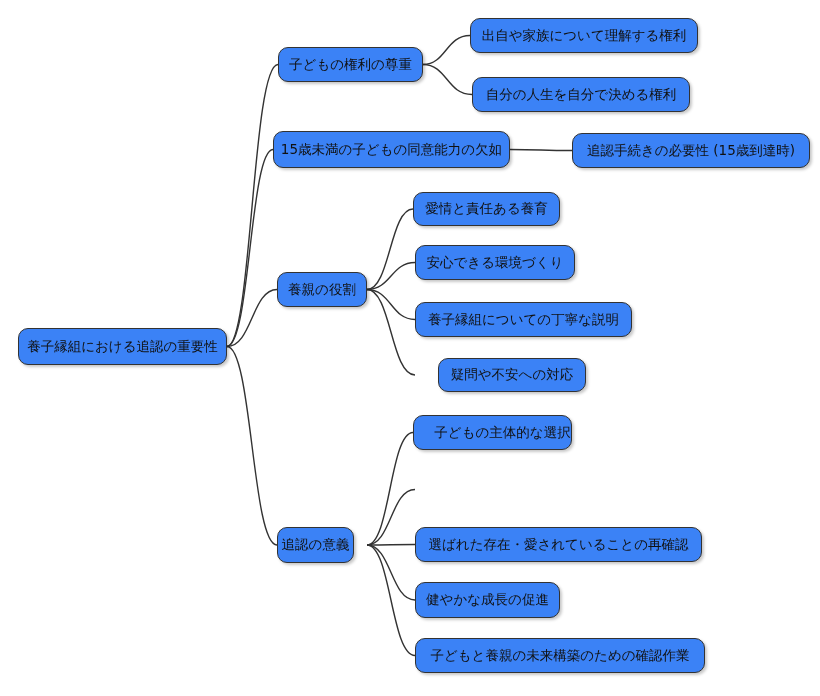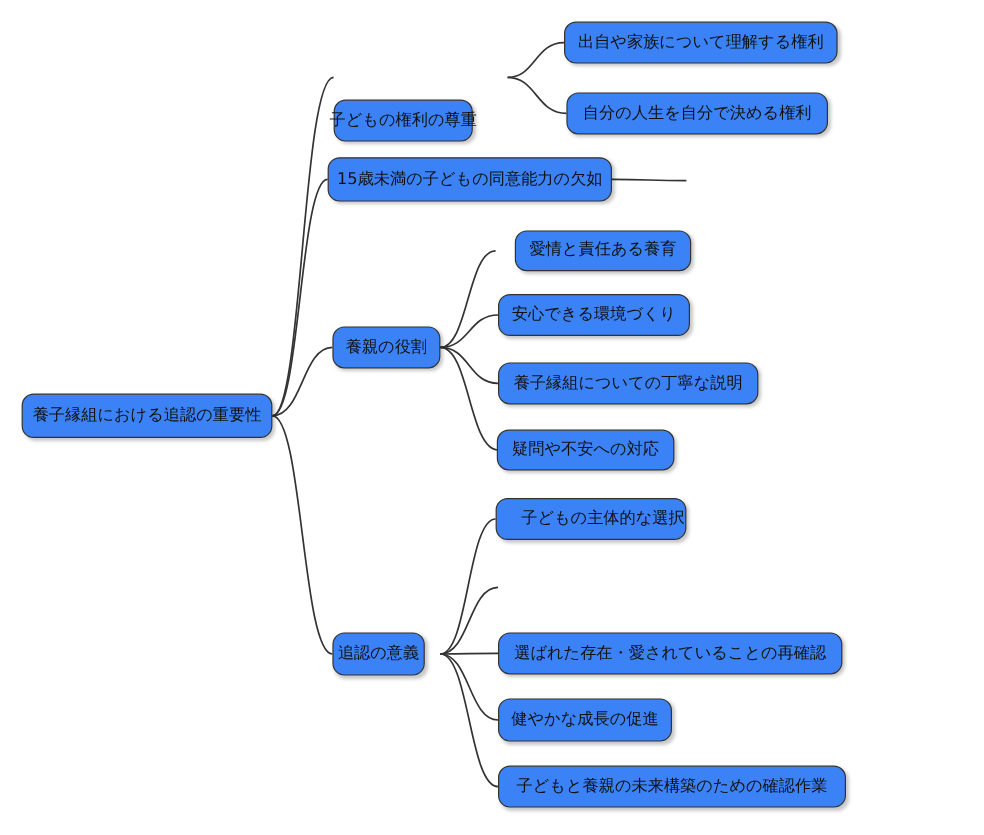--- a/index.html
+++ b/index.html
@@ -62,32 +62,33 @@
 
     <path d="M367,545 C390,545 390,432.5 413,432.5"></path>
     <path d="M367,545 C391,545 391,489.5 415,489.5"></path>
     <path d="M367,545 C391,545 391,544.5 415,544.5"></path>
     <path d="M367,545 C391,545 391,600 415,600"></path>
     <path d="M367,545 C391,545 391,655.5 415,655.5"></path>
   </svg>
 
   <div class="node" style="left:18px; top:328px; width:209px; height:37px;">養子縁組における追認の重要性</div>
 
-  <div class="node" style="left:278px; top:47px; width:116px; height:35px;margin-top:36px;">子どもの権利の尊重</div>
+  <div class="node" style="left:278px; top:47px; width:145px; height:35px;">子どもの権利の尊重</div>
   <div class="node" style="left:273px; top:131px; width:237px; height:37px;">15歳未満の子どもの同意能力の欠如</div>
   <div class="node" style="left:277px; top:272px; width:90px; height:35px;">養親の役割</div>
   <div class="node" style="left:277px; top:527px; width:77px; height:36px;">追認の意義</div>
 
   <div class="node" style="left:470px; top:18px; width:228px; height:35px;">出自や家族について理解する権利</div>
   <div class="node" style="left:472px; top:77px; width:218px; height:35px;text-align:right;">自分の人生を自分で決める権利</div>
 
+  <div class="node" style="left:572px; top:133px; width:238px; height:35px;">追認手続きの必要性 (15歳到達時)</div>
 
-  <div class="node" style="left:413px; top:192px; width:147px; height:34px;margin-left:16px;">愛情と責任ある養育</div>
+  <div class="node" style="left:413px; top:192px; width:147px; height:34px;">愛情と責任ある養育</div>
   <div class="node" style="left:415px; top:245px; width:160px; height:35px;">安心できる環境づくり</div>
   <div class="node" style="left:415px; top:302px; width:217px; height:35px;">養子縁組についての丁寧な説明</div>
-  <div class="node" style="left:414px; top:358px; width:148px; height:34px;">疑問や不安への対応</div>
+  <div class="node" style="left:438px; top:358px; width:148px; height:34px;">疑問や不安への対応</div>
 
   <div class="node" style="left:413px; top:415px; width:159px; height:35px;padding-left:20px;">子どもの主体的な選択</div>
   <div class="node" style="left:415px; top:527px; width:287px; height:35px;border-radius:10px;">選ばれた存在・愛されていることの再確認</div>
   <div class="node" style="left:415px; top:638px; width:290px; height:35px;">子どもと養親の未来構築のための確認作業</div>
   <div class="node" style="left:415px; top:582px; width:145px; height:36px;">健やかな成長の促進</div>
 
 </div>
 
 </body></html>

